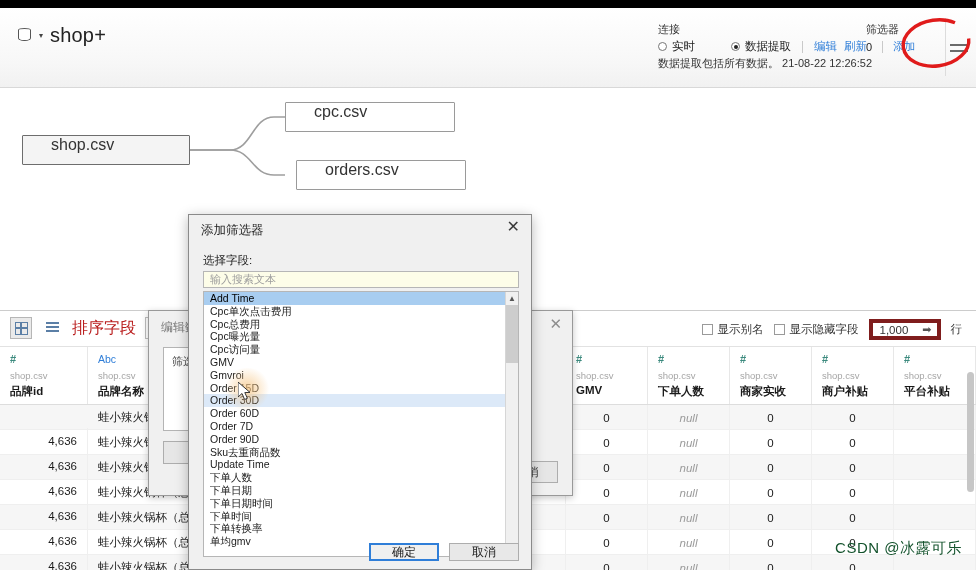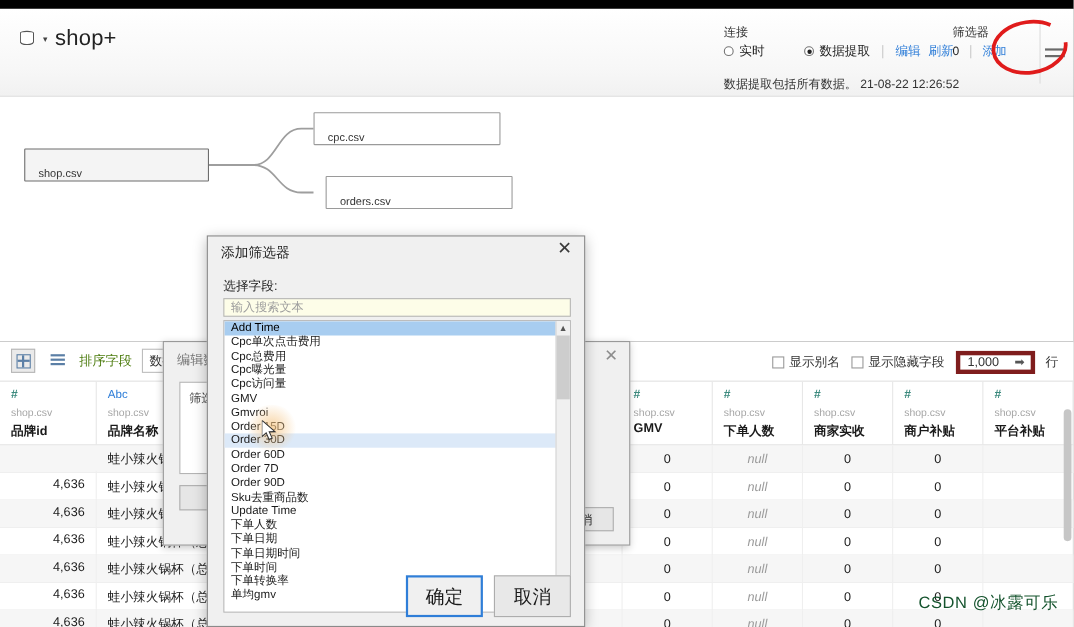--- a/index.html
+++ b/index.html
@@ -32,60 +32,60 @@
   .ds-name { font-size:20px; color:#222; letter-spacing:.2px; }
 
   .conn { position:absolute; right:104px; top:14px; font-size:11px; color:#333; }
   .conn-label { color:#333; font-size:11px; margin-bottom:2px; }
   .conn-row { display:flex; align-items:center; gap:7px; font-size:11.5px; }
   .radio { width:9px; height:9px; border:1px solid #767676; border-radius:50%; display:inline-block; position:relative; background:#fff;}
   .radio.on::after { content:""; position:absolute; left:1.5px; top:1.5px; width:4px; height:4px; border-radius:50%; background:#222; }
   .rad-item { display:flex; align-items:center; gap:5px; color:#222; }
   .divider-v { width:1px; height:12px; background:#c9c9c9; margin:0 4px; }
   .lnk { color:#2f7ed8; cursor:pointer; }
-  .conn-note { margin-top:15px; font-size:11px; color:#333; }
+  .conn-note { margin-top:2px; font-size:11px; color:#333; }
 
   .filters-box { position:absolute; right:38px; top:14px; font-size:11px; width:72px;}
   .filters-box .ttl { color:#333; margin-bottom:2px; }
   .filters-row { display:flex; align-items:center; gap:6px; }
   .filters-count { color:#222; }
 
   .hamburger { position:absolute; right:8px; top:36px; width:18px; cursor:pointer; }
   .hamburger i { display:block; height:2px; background:#6a6a6a; margin-bottom:4px; }
 
   .topbar-sep { position:absolute; right:30px; top:10px; width:1px; height:58px; background:#dcdcdc; }
 
   
   .annot { position:absolute; left:896px; top:8px; width:80px; height:58px; pointer-events:none; }
 
   
   .canvas { position:absolute; left:0; top:80px; width:976px; height:222px; background:#fff; }
   .node {
     position:absolute; background:#fff; border:1px solid #9a9a9a;
-    font-size:10px; color:#333; display:flex; align-items:flex-end;
-    padding-left:12px; border-radius:1px;
+    font-size:16px; color:#333; display:flex; align-items:flex-start;
+    padding-left:28px; border-radius:1px;
   }
   .node.primary { background:#f4f4f4; border:1px solid #6d6d6d; }
   .node-shop { left:22px; top:47px; width:168px; height:30px; }
   .node-cpc  { left:285px; top:14px; width:170px; height:30px; }
   .node-ord  { left:296px; top:72px; width:170px; height:30px; }
 
   
   .gridwrap { position:absolute; left:0; top:302px; width:976px; height:260px; background:#fff; border-top:1px solid #ccc;}
   .grid-toolbar { position:relative; height:36px; border-bottom:1px solid #e2e2e2; background:#fff; }
   .tb-left { position:absolute; left:10px; top:6px; display:flex; align-items:center; gap:9px; }
   .ic-btn { width:22px; height:22px; border:1px solid transparent; display:flex; align-items:center; justify-content:center; cursor:pointer; }
   .ic-btn.sel { border:1px solid #b6b6b6; background:#eaeaea; }
   .gridicon { width:13px; height:13px; border:1.5px solid #5b7fa6; position:relative; }
   .gridicon::before { content:""; position:absolute; left:0; top:4.5px; width:100%; height:1.5px; background:#5b7fa6; }
   .gridicon::after { content:""; position:absolute; top:0; left:4.5px; height:100%; width:1.5px; background:#5b7fa6; }
   .listicon { width:13px; height:12px; position:relative; }
   .listicon i { position:absolute; left:0; width:13px; height:1.8px; background:#5b7fa6; }
   .listicon i:nth-child(1){top:0;} .listicon i:nth-child(2){top:4px;} .listicon i:nth-child(3){top:8px;}
-  .tb-label { font-size:12px; color:#4d7c0f; }
+  .tb-label { font-size:16px; color:#b91c1c; }
   .tb-select { height:22px; min-width:92px; border:1px solid #bdbdbd; background:#fff; font-size:11.5px; color:#333; padding:0 16px 0 6px; display:flex; align-items:center; position:relative; cursor:pointer;}
   .tb-select .cv { position:absolute; right:5px; top:8px; border-left:3.5px solid transparent; border-right:3.5px solid transparent; border-top:4px solid #555; }
 
   .tb-right { position:absolute; right:14px; top:8px; display:flex; align-items:center; gap:10px; font-size:11.5px; color:#333; }
   .cbx { width:11px; height:11px; border:1px solid #9a9a9a; background:#fff; display:inline-block; margin-right:5px; vertical-align:-1px;}
   .chk-item { display:flex; align-items:center; cursor:pointer; }
   .rows-input { width:72px; height:21px; border:4px solid #7f1d1d; background:#fff; font-size:11.5px; color:#333; display:flex; align-items:center; padding:0 4px 0 7px; position:relative;}
   .rows-input .arr { position:absolute; right:5px; font-size:11px; color:#555; }
 
   
@@ -137,21 +137,21 @@
     position:absolute; left:14px; top:76px; width:316px; height:266px;
     border:1px solid #b6b6b6; background:#fff; overflow:hidden;
   }
   .li { height:12.8px; line-height:12.8px; font-size:10.5px; color:#1a1a1a; padding-left:6px; white-space:nowrap; cursor:pointer;}
   .li.sel { background:#a8cdf0; color:#000; }
   .li.hover { background:#dce9f8; }
   .lscroll { position:absolute; right:0; top:0; width:13px; height:100%; background:#f0f0f0; border-left:1px solid #d6d6d6; }
   .lscroll .ar { height:13px; text-align:center; font-size:8px; color:#555; line-height:13px; cursor:pointer;}
   .lscroll .bar { position:absolute; left:0; top:13px; width:13px; height:58px; background:#cdcdcd; }
   .dlg-buttons { position:absolute; left:0; bottom:8px; width:344px; display:flex; justify-content:flex-end; gap:10px; padding-right:14px; }
-  .btn { width:70px; height:38px; font-size:17px; color:#1a1a1a; background:#e8e8e8; border:1px solid #adadad; display:flex; align-items:center; justify-content:center; cursor:pointer;}
+  .btn { width:70px; height:18px; font-size:12px; color:#1a1a1a; background:#e8e8e8; border:1px solid #adadad; display:flex; align-items:center; justify-content:center; cursor:pointer;}
   .btn.primary { border:2px solid #2f7ed8; background:#f0f0f0; }
 
   
   .cursor { position:absolute; left:238px; top:374px; width:18px; height:20px; pointer-events:none; }
   .glow { position:absolute; left:222px; top:360px; width:50px; height:42px; border-radius:50%;
           background:radial-gradient(circle, rgba(245,196,130,.75) 0%, rgba(245,196,130,0) 68%); pointer-events:none;}
 
   .watermark { position:absolute; right:14px; bottom:12px; font-size:15px; color:#14532d; letter-spacing:.5px;}
 </style>
 </head>

